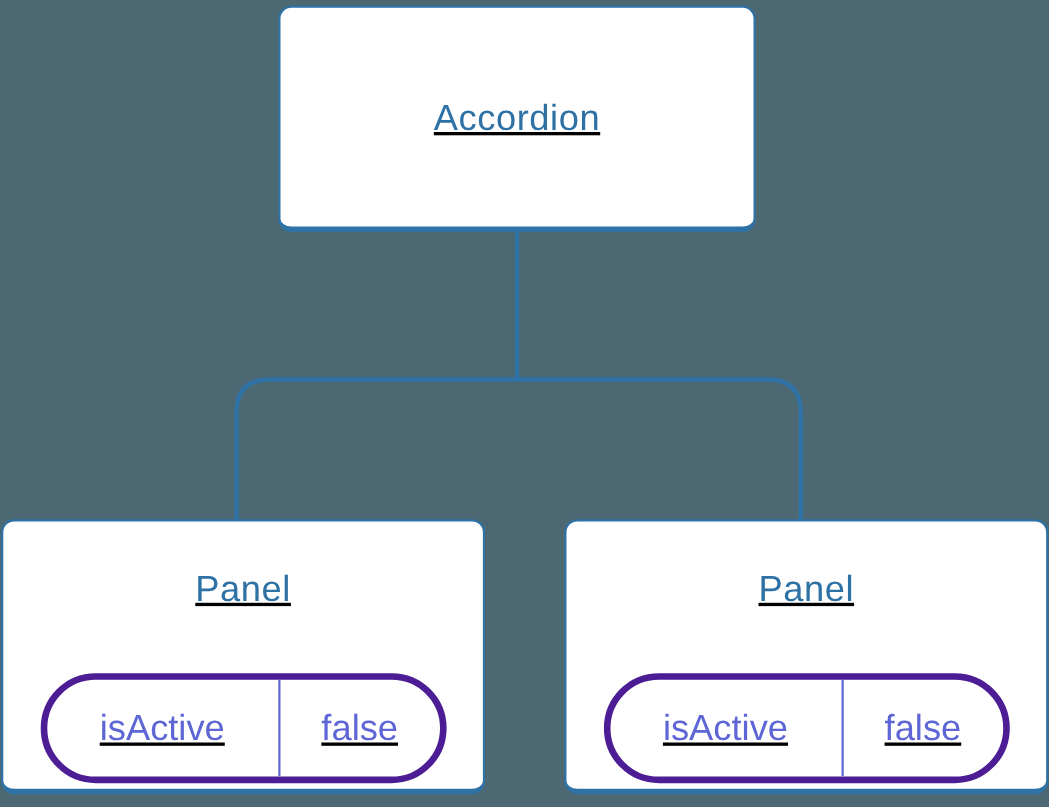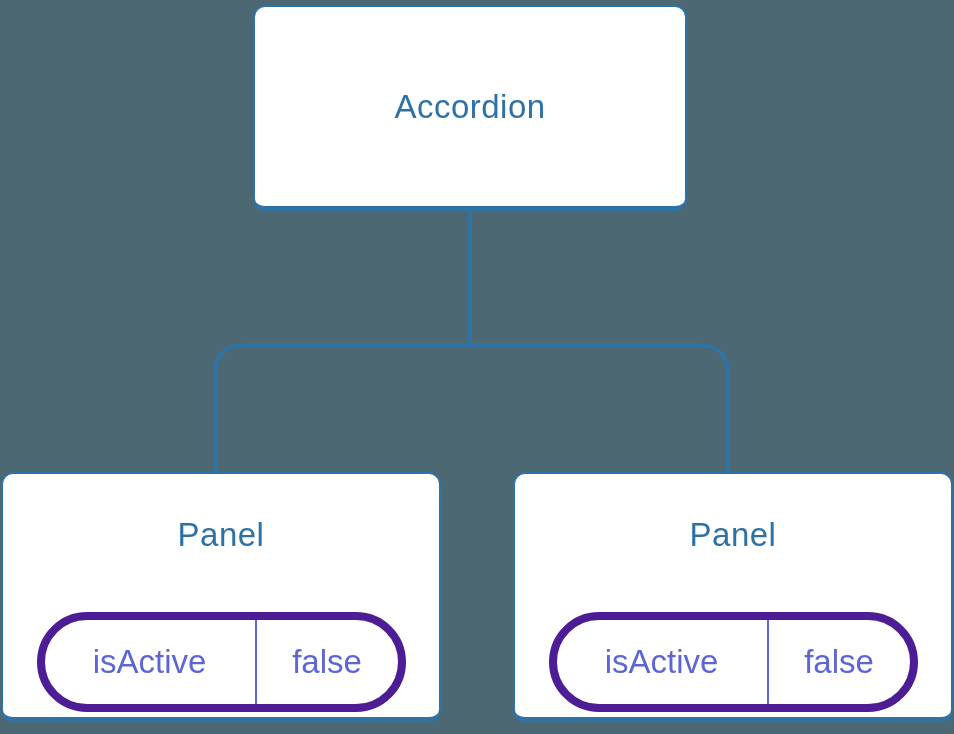--- a/index.html
+++ b/index.html
@@ -14,20 +14,21 @@
     background: #4C6872;
     overflow: hidden;
     font-family: "Liberation Sans", sans-serif;
   }
   .node {
     position: absolute;
     background: #ffffff;
     border: 2px solid #2E72A6;
     border-bottom-width: 5px;
     box-sizing: border-box;
+    text-decoration: underline;
   }
   .root-node {
     left: 253px;
     top: 5px;
     width: 434px;
     height: 206px;
     border-radius: 12px;
     display: flex;
     align-items: center;
     justify-content: center;
@@ -64,21 +65,21 @@
     line-height: 40px;
     font-size: 33px;
     font-weight: 500;
     color: #2E71A5;
     letter-spacing: 0.5px;
   }
   .state-pill {
     margin-top: 33px;
     width: 369px;
     height: 100px;
-    border: 8px solid #4c1d95;
+    border: 6px solid #4c1d95;
     border-radius: 50px;
     box-sizing: border-box;
     display: flex;
     overflow: hidden;
     color: #5E66D6;
     font-size: 33px;
     font-weight: 400;
   }
   .state-key {
     width: 212px;

